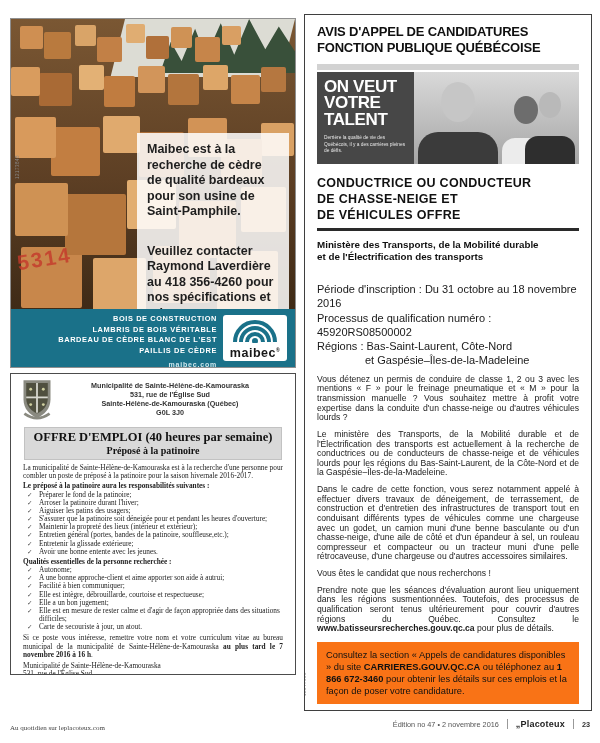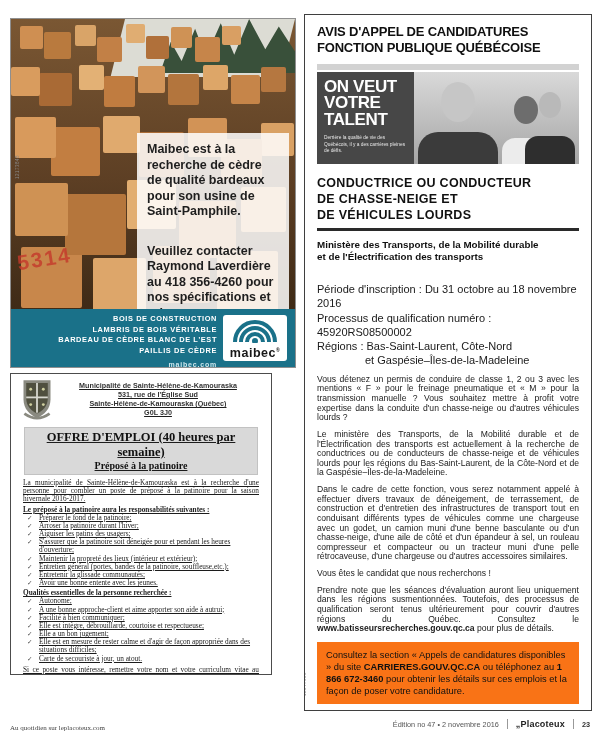--- a/index.html
+++ b/index.html
@@ -42,23 +42,23 @@
                   font-size:7.4px; font-weight:bold; letter-spacing:.6px; line-height:1.45; }
   .maibec-site { margin-top:3px; color:#cfe8ee; font-weight:bold; letter-spacing:.8px; font-size:7px; }
   .maibec-logo { position:absolute; right:8px; top:6px; width:64px; height:46px; background:#fff;
                  border-radius:3px; text-align:center; padding-top:2px; }
   .maibec-brand { font-size:12.5px; font-weight:bold; color:#181818; letter-spacing:.5px; line-height:1; }
   .maibec-brand sup { font-size:5px; }
   .ad-code { position:absolute; font-size:4.5px; color:#8a8a8a; transform:rotate(-90deg);
              transform-origin:left top; letter-spacing:.5px; }
 
   
-  .muni-ad { position:absolute; left:10px; top:373px; width:262px; height:302px;
+  .muni-ad { position:absolute; left:10px; top:373px; width:286px; height:302px;
              border:1px solid #4c4c4c; background:#fff; font-family:"Liberation Serif", serif;
-             overflow:hidden;text-decoration:underline; }
+             overflow:hidden; }
   .muni-head { display:flex; padding:5px 10px 2px 8px; }
   .muni-address { flex:1; text-align:center; font-family:"Liberation Sans", sans-serif;
                   font-size:7.2px; font-weight:bold; line-height:1.25; color:#333; padding-top:2px; }
   .muni-titlebar { margin:2px 13px 3px 13px; background:#d9d9d9; border:1px solid #c2c2c2;
                    text-align:center; padding:2px 0 3px; }
   .muni-title { font-size:12.5px; font-weight:bold; color:#111; }
   .muni-subtitle { font-size:10px; font-weight:bold; color:#111; }
   .muni-body { padding:1px 12px; font-size:7.3px; line-height:1.12; color:#222; }
   .muni-body p.just { text-align:justify; }
   .muni-h { font-weight:bold; margin-top:2px; }
@@ -182,21 +182,21 @@
     <div class="muni-body">
       <p class="just">La municipalité de Sainte-Hélène-de-Kamouraska est à la recherche d'une personne pour combler un poste de préposé à la patinoire pour la saison hivernale 2016-2017.</p>
       <div class="muni-h">Le préposé à la patinoire aura les responsabilités suivantes :</div>
       <ul class="muni-list">
         <li>Préparer le fond de la patinoire;</li>
         <li>Arroser la patinoire durant l'hiver;</li>
         <li>Aiguiser les patins des usagers;</li>
         <li>S'assurer que la patinoire soit déneigée pour et pendant les heures d'ouverture;</li>
         <li>Maintenir la propreté des lieux (intérieur et extérieur);</li>
         <li>Entretien général (portes, bandes de la patinoire, souffleuse,etc.);</li>
-        <li>Entretenir la glissade communautés;</li>
+        <li>Entretenir la glissade extérieure;</li>
         <li>Avoir une bonne entente avec les jeunes.</li>
       </ul>
       <div class="muni-h">Qualités essentielles de la personne recherchée :</div>
       <ul class="muni-list">
         <li>Autonome;</li>
         <li>A une bonne approche-client et aime apporter son aide à autrui;</li>
         <li>Facilité à bien communiquer;</li>
         <li>Elle est intègre, débrouillarde, courtoise et respectueuse;</li>
         <li>Elle a un bon jugement;</li>
         <li>Elle est en mesure de rester calme et d'agir de façon appropriée dans des situations difficiles;</li>
@@ -239,21 +239,21 @@
           </div>
         <div class="person p3">
             <div class="head"></div>
             <div class="torso"></div>
           </div>
       </div>
     </div>
     <div class="gov-job">
       <div>CONDUCTRICE OU CONDUCTEUR</div>
       <div>DE CHASSE-NEIGE ET</div>
-      <div>DE VÉHICULES LOURDS</div>
+      <div>DE VÉHICULES OFFRE</div>
     </div>
     <div class="gov-ministry">
       <div>Ministère des Transports, de la Mobilité durable</div>
       <div>et de l'Électrification des transports</div>
     </div>
     <div class="gov-details">
       <div>Période d'inscription : Du 31 octobre au 18 novembre 2016</div>
       <div>Processus de qualification numéro : 45920RS08500002</div>
       <div>Régions : Bas-Saint-Laurent, Côte-Nord</div>
       <div class="indent">et Gaspésie–Îles-de-la-Madeleine</div>

